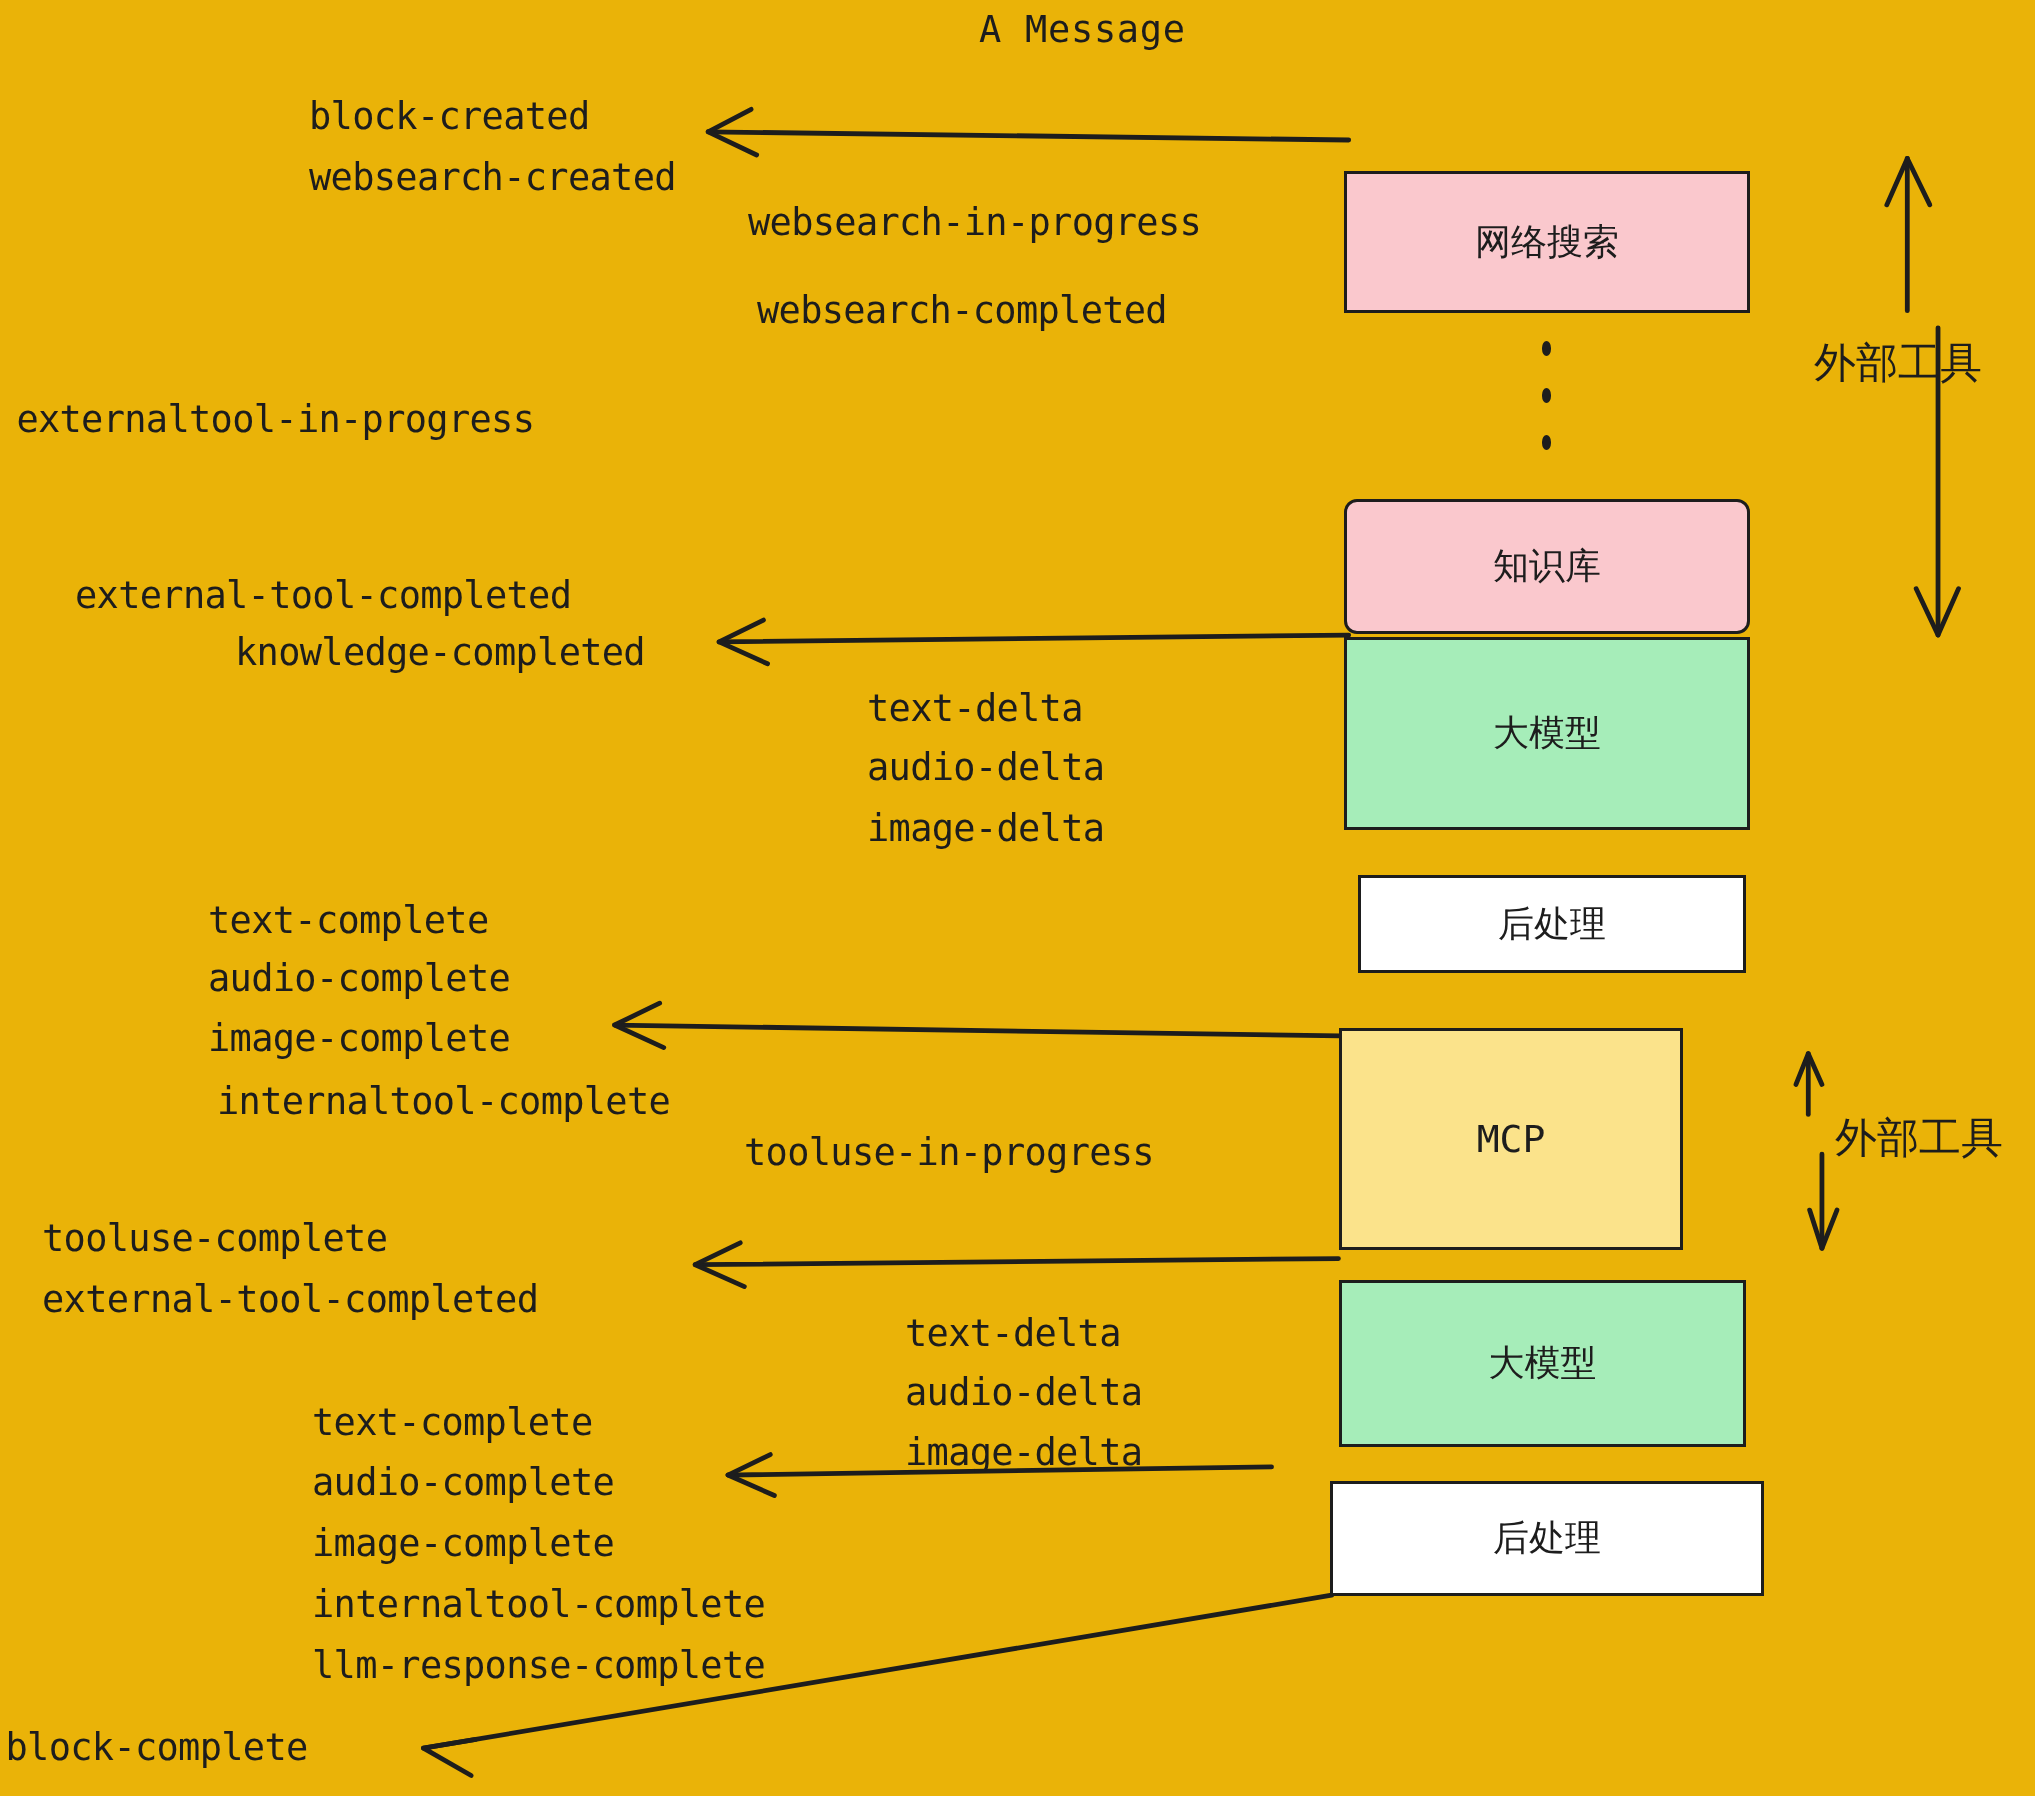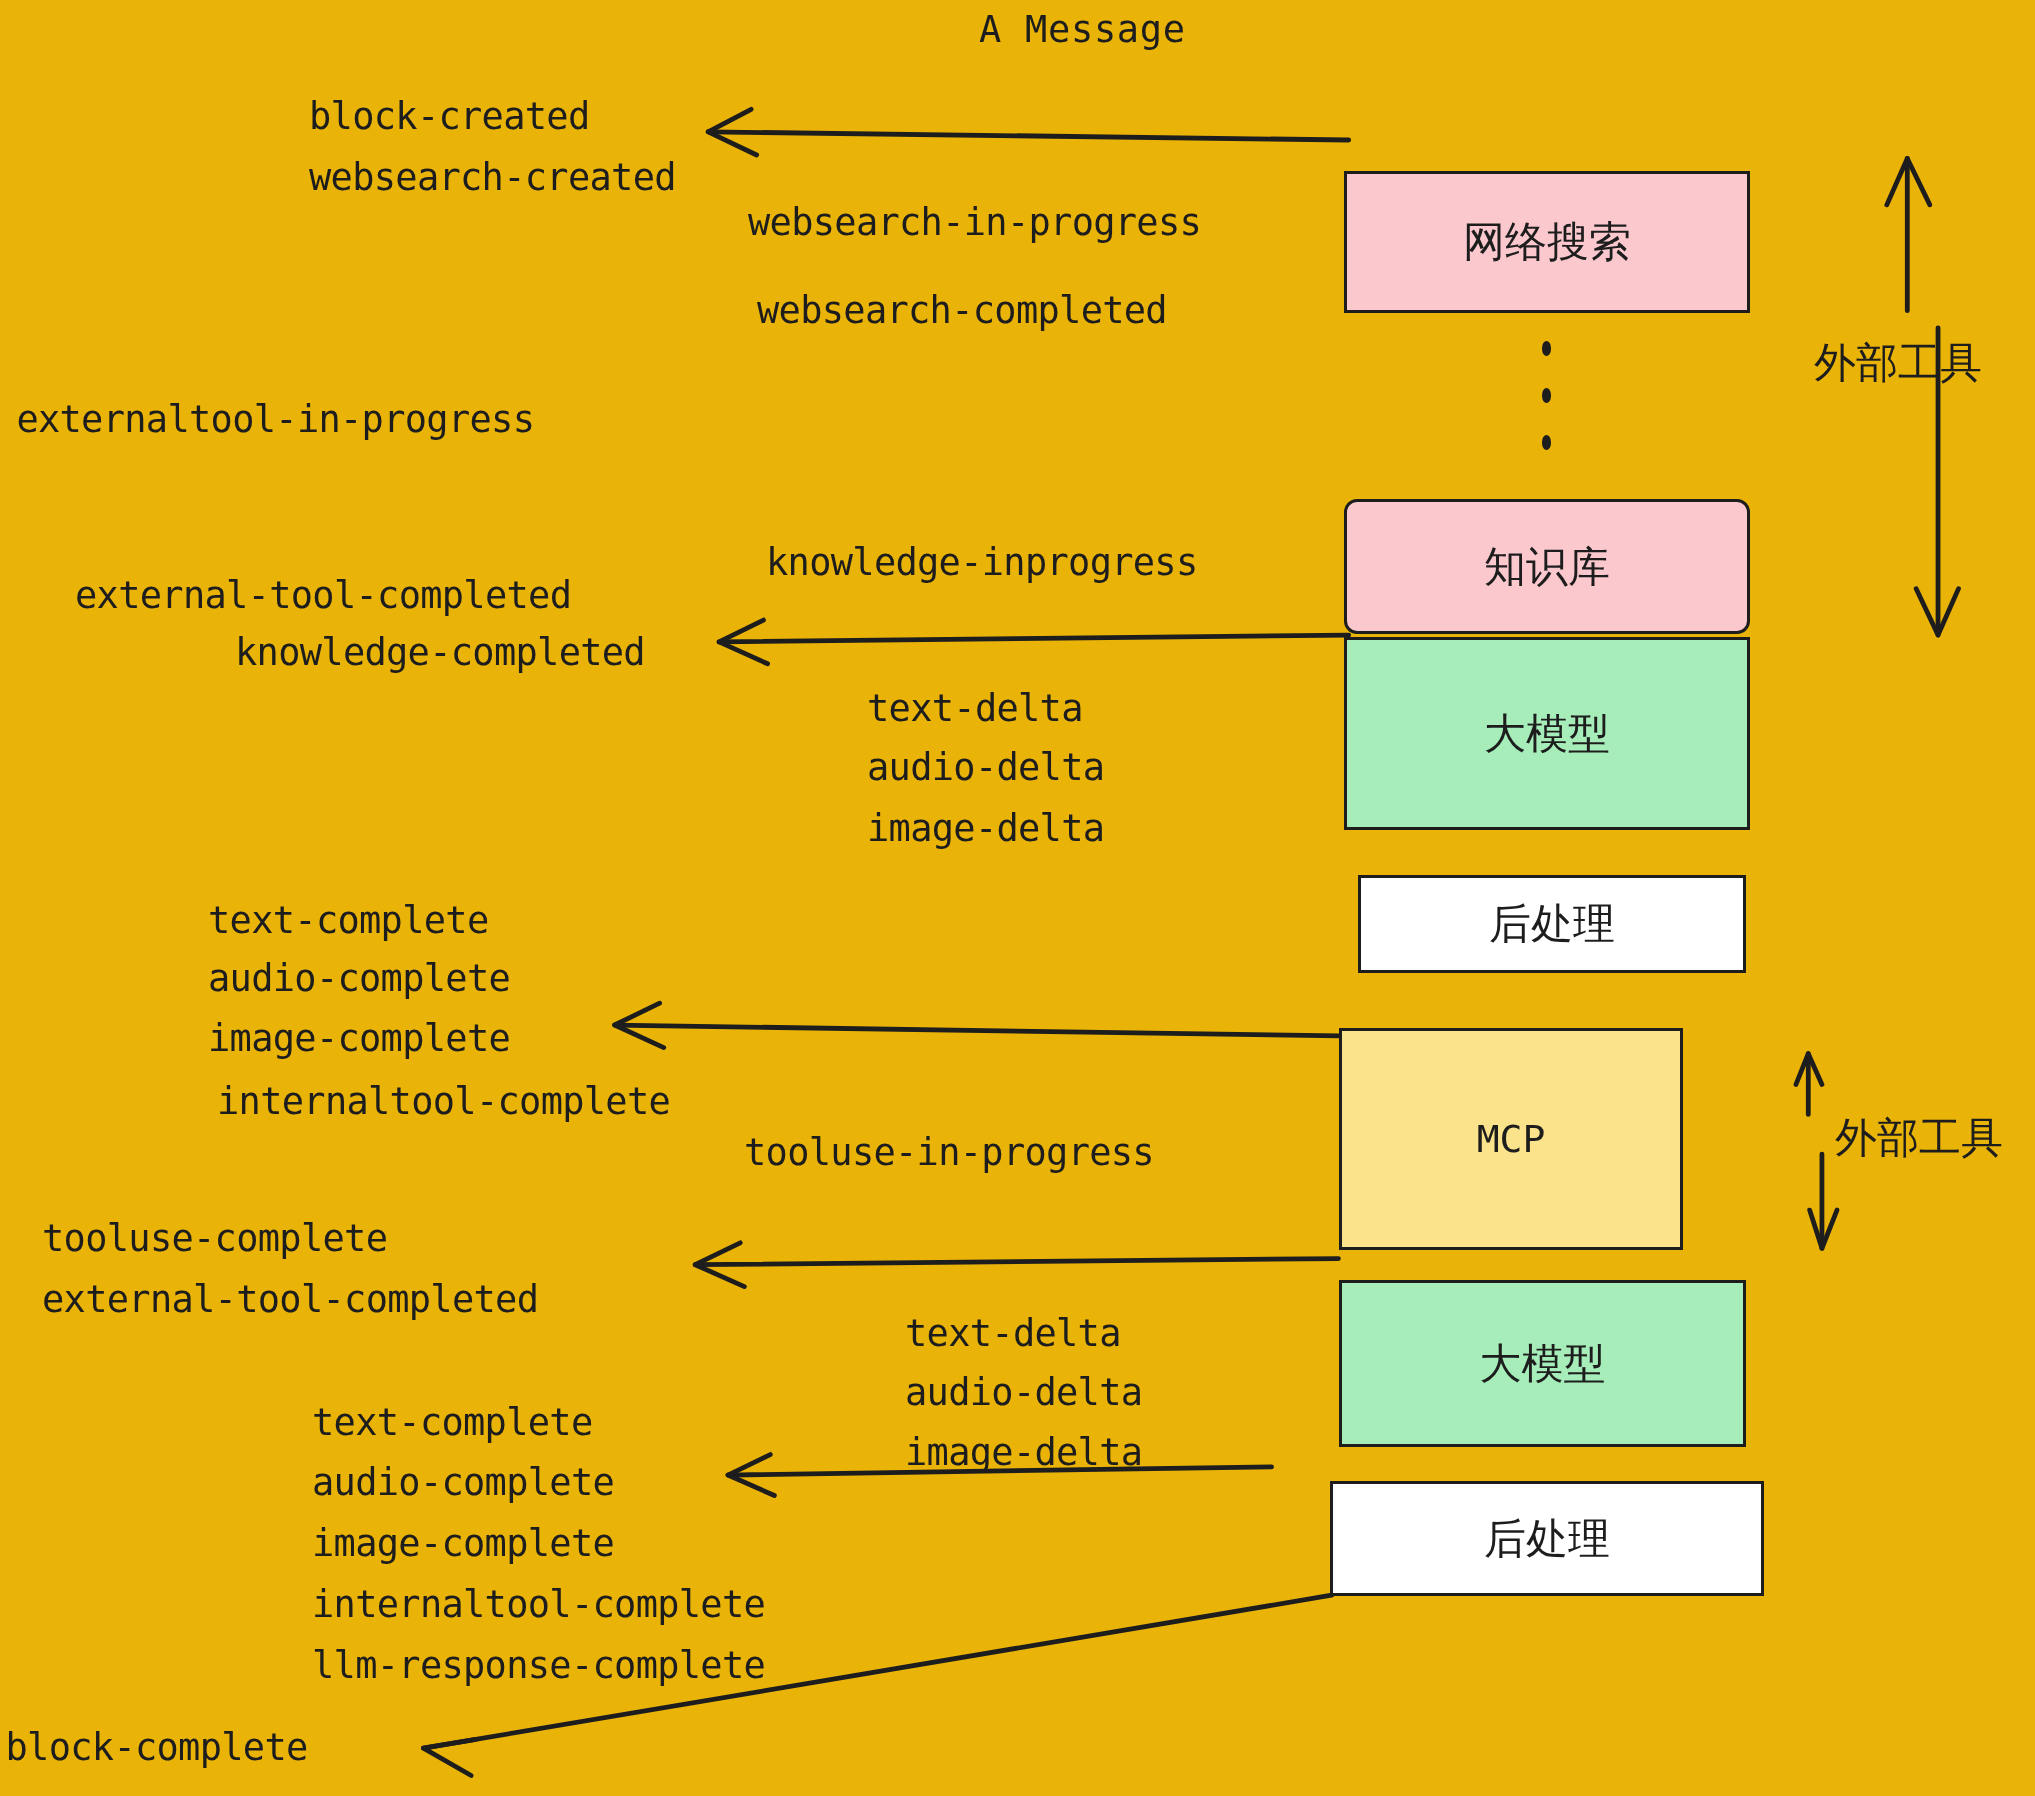--- a/index.html
+++ b/index.html
@@ -35,21 +35,21 @@
   .box{
     position:absolute;
     border:3.4px solid #1d1d1d;
     box-sizing:border-box;
     display:flex;
     align-items:center;
     justify-content:center;
   }
   .box .bx-label{
     font-family:"DejaVu Sans","Liberation Sans",sans-serif;
-    font-size:42px;
+    font-size:36px;
     color:#1d1d1d;
     white-space:nowrap;
   }
   .box.mono .bx-label{
     font-family:"DejaVu Sans Mono","Liberation Mono",monospace;
     font-size:38px;
   }
   .dots{position:absolute;display:flex;flex-direction:column;align-items:center;justify-content:space-between;}
   .dots i{display:block;width:9.6px;height:15px;border-radius:50%;background:#1d1d1d;}
   svg.overlay{position:absolute;left:0;top:0;width:2035px;height:1796px;pointer-events:none;}
@@ -129,21 +129,20 @@
   </div>
 
   <div class="cjk" style="left:1814px;top:335px;font-size:42px;">外部工具</div>
   <div class="cjk" style="left:1835px;top:1110px;font-size:42px;">外部工具</div>
 
   <div class="lbl" style="left:309px;top:98px;">block-created</div>
   <div class="lbl" style="left:309px;top:159px;">websearch-created</div>
   <div class="lbl" style="left:748px;top:204px;">websearch-in-progress</div>
   <div class="lbl" style="left:757px;top:292px;">websearch-completed</div>
   <div class="lbl" style="left:16.4px;top:401px;">externaltool-in-progress</div>
-  <div class="lbl" style="left:766px;top:544px;">knowledge-inprogress</div>
   <div class="lbl" style="left:75px;top:577px;">external-tool-completed</div>
   <div class="lbl" style="left:193px;top:634px;margin-left:42px;">knowledge-completed</div>
   <div class="lbl" style="left:867px;top:690px;">text-delta</div>
   <div class="lbl" style="left:867px;top:749px;">audio-delta</div>
   <div class="lbl" style="left:867px;top:810px;">image-delta</div>
   <div class="lbl" style="left:208px;top:902px;">text-complete</div>
   <div class="lbl" style="left:208px;top:960px;">audio-complete</div>
   <div class="lbl" style="left:208px;top:1020px;">image-complete</div>
   <div class="lbl" style="left:217px;top:1083px;">internaltool-complete</div>
   <div class="lbl" style="left:744px;top:1134px;">tooluse-in-progress</div>

